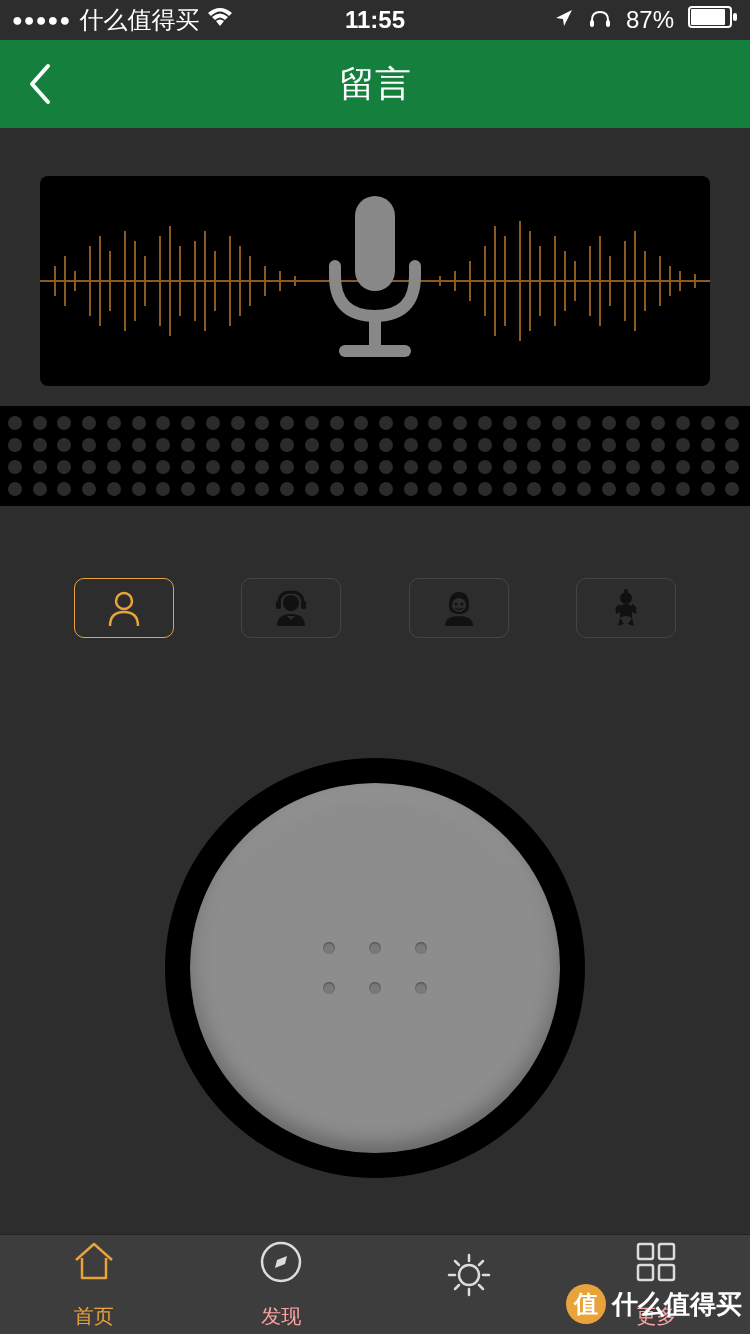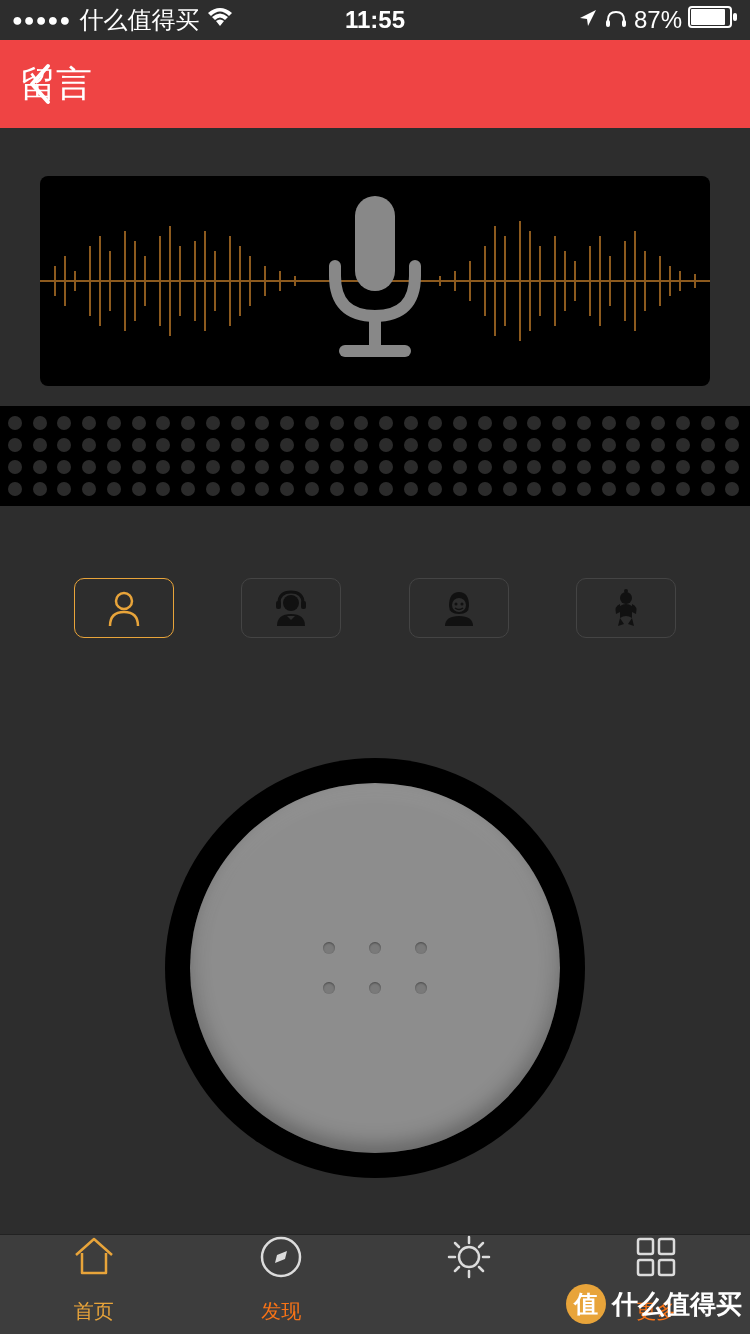--- a/index.html
+++ b/index.html
@@ -17,33 +17,32 @@
   .status-bar {
     height: 40px;
     display: flex;
     align-items: center;
     justify-content: space-between;
     padding: 0 12px;
     font-size: 24px;
     color: #fff;
   }
   .status-left { display: flex; align-items: center; gap: 8px; }
-  .status-right { display: flex; align-items: center; gap: 6px; }
+  .status-right { display: flex; align-items: center; gap: 14px; }
   .status-dots { font-size: 18px; letter-spacing: 1px; }
   .status-center { position: absolute; left: 50%; transform: translateX(-50%); font-weight: 700; }
 
   
   .nav-bar {
     height: 88px;
     display: flex;
     align-items: center;
-    justify-content: flex-start;
+    justify-content: center;
     position: relative;
-    background: #ef4444;
-    padding-left: 20px;
+    background: #15803d;
   }
   .back-btn {
     position: absolute;
     left: 20px;
     width: 40px;
     height: 60px;
     display: flex;
     align-items: center;
     justify-content: center;
   }
@@ -163,24 +162,24 @@
     height: 100px;
     background: #3d3d3d;
     display: flex;
     border-top: 1px solid #222;
   }
   .tab {
     flex: 1;
     display: flex;
     flex-direction: column;
     align-items: center;
-    justify-content: flex-start;
+    justify-content: center;
     gap: 19px;
   }
-  .tab-label { font-size: 20px; color: #f97316; }
+  .tab-label { font-size: 20px; color: #fca5a5; }
   .tab.active .tab-label { color: #e8a43a; }
   .tab-icon { height: 44px; display: flex; align-items: center; justify-content: center; }
 
   
   .watermark {
     position: absolute;
     right: 8px;
     bottom: 10px;
     display: flex;
     align-items: center;

